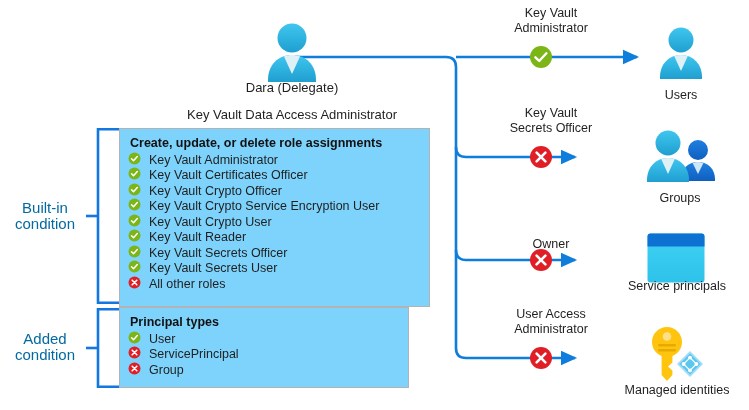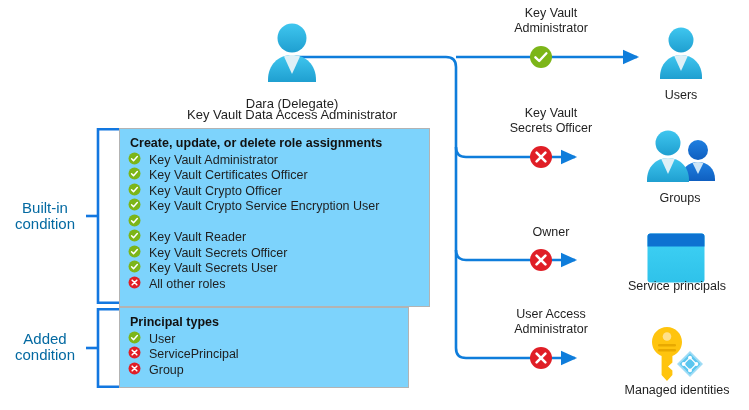--- a/index.html
+++ b/index.html
@@ -54,21 +54,21 @@
   <path d="M456,250 Q456,260 466,260 L575,260" fill="none" stroke="#0f7ddb" stroke-width="2.6" marker-end="url(#arrowhead)"></path>
 </svg>
 
 <div class="abs" style="left:244px;top:22px;width:96px;">
   <svg width="96" height="62" viewBox="0 0 96 62">
     <circle cx="48" cy="16" r="14.5" fill="url(#personGrad)"></circle>
     <path d="M48,33 C62,33 72,43 72,58 L72,60 L24,60 L24,58 C24,43 34,33 48,33 Z" fill="url(#personGrad)"></path>
     <path d="M40,34.6 L48,52 L56,34.6 C53.6,33.6 50.9,33.1 48,33.1 C45.1,33.1 42.4,33.6 40,34.6 Z" fill="#dff0f7"></path>
   </svg>
 </div>
-<div class="abs caption" style="left:142px;top:80px;width:300px;margin-top:16px;">Dara (Delegate)</div>
+<div class="abs caption" style="left:142px;top:80px;width:300px;">Dara (Delegate)</div>
 <div class="abs caption" style="left:142px;top:107px;width:300px;">Key Vault Data Access Administrator</div>
 
 <svg class="abs" style="left:86px;top:128px;" width="34" height="176" viewBox="0 0 34 176">
   <path d="M33,1.3 L12,1.3 L12,174.7 L33,174.7" fill="none" stroke="#1277e0" stroke-width="2.6"></path>
   <path d="M12,88 L0,88" fill="none" stroke="#1277e0" stroke-width="2.6"></path>
 </svg>
 <div class="abs bracket-label" style="left:4px;top:200px;width:82px;">
   <div>Built-in</div>
   <div>condition</div>
 </div>
@@ -111,20 +111,21 @@
             <circle cx="12" cy="12" r="11" fill="#7cb518"></circle>
             <path d="M6.6,12.4 L10.2,16 L17.2,8.4" fill="none" stroke="#ffffff" stroke-width="2.8" stroke-linecap="round" stroke-linejoin="round"></path>
           </svg></span>
         <span class="txt">Key Vault Crypto Service Encryption User</span>
       </li>
       <li class="role-item">
         <span class="badge-wrap"><svg width="13" height="13" viewBox="0 0 24 24">
             <circle cx="12" cy="12" r="11" fill="#7cb518"></circle>
             <path d="M6.6,12.4 L10.2,16 L17.2,8.4" fill="none" stroke="#ffffff" stroke-width="2.8" stroke-linecap="round" stroke-linejoin="round"></path>
           </svg></span>
+        <span class="txt">Key Vault Crypto User</span>
       </li>
       <li class="role-item">
         <span class="badge-wrap"><svg width="13" height="13" viewBox="0 0 24 24">
             <circle cx="12" cy="12" r="11" fill="#7cb518"></circle>
             <path d="M6.6,12.4 L10.2,16 L17.2,8.4" fill="none" stroke="#ffffff" stroke-width="2.8" stroke-linecap="round" stroke-linejoin="round"></path>
           </svg></span>
         <span class="txt">Key Vault Reader</span>
       </li>
       <li class="role-item">
         <span class="badge-wrap"><svg width="13" height="13" viewBox="0 0 24 24">
@@ -211,21 +212,21 @@
     <circle cx="58" cy="22" r="10" fill="url(#personGrad2)"></circle>
     <path d="M58,34 C68,34 75,41 75,51 L75,53 L41,53 L41,51 C41,41 48,34 58,34 Z" fill="url(#personGrad2)"></path>
     <path d="M52.6,35 L58,46 L63.4,35 C61.7,34.4 59.9,34.1 58,34.1 C56.1,34.1 54.3,34.4 52.6,35 Z" fill="#cfe6f7"></path>
     <circle cx="28" cy="15" r="12.5" fill="url(#personGrad)"></circle>
     <path d="M28,30 C40,30 49,39 49,52 L49,54 L7,54 L7,52 C7,39 16,30 28,30 Z" fill="url(#personGrad)"></path>
     <path d="M21.3,31.3 L28,46 L34.7,31.3 C32.6,30.5 30.4,30.1 28,30.1 C25.6,30.1 23.4,30.5 21.3,31.3 Z" fill="#dff0f7"></path>
   </svg>
 </div>
 <div class="abs target-label" style="left:620px;top:191px;width:120px;">Groups</div>
 
-<div class="abs arrow-label" style="left:466px;top:225px;width:170px;">
+<div class="abs arrow-label" style="left:466px;top:237px;width:170px;">
   <div>Owner</div>
 </div>
 <div class="abs" style="left:529px;top:248px;">
   <svg width="24" height="24" viewBox="0 0 24 24">
     <circle cx="12" cy="12" r="11" fill="#e01e26"></circle>
     <path d="M7.6,7.6 L16.4,16.4 M16.4,7.6 L7.6,16.4" fill="none" stroke="#ffffff" stroke-width="2.6" stroke-linecap="round"></path>
   </svg>
 </div>
 <div class="abs" style="left:647px;top:233px;">
   <svg width="58" height="50" viewBox="0 0 58 50">

